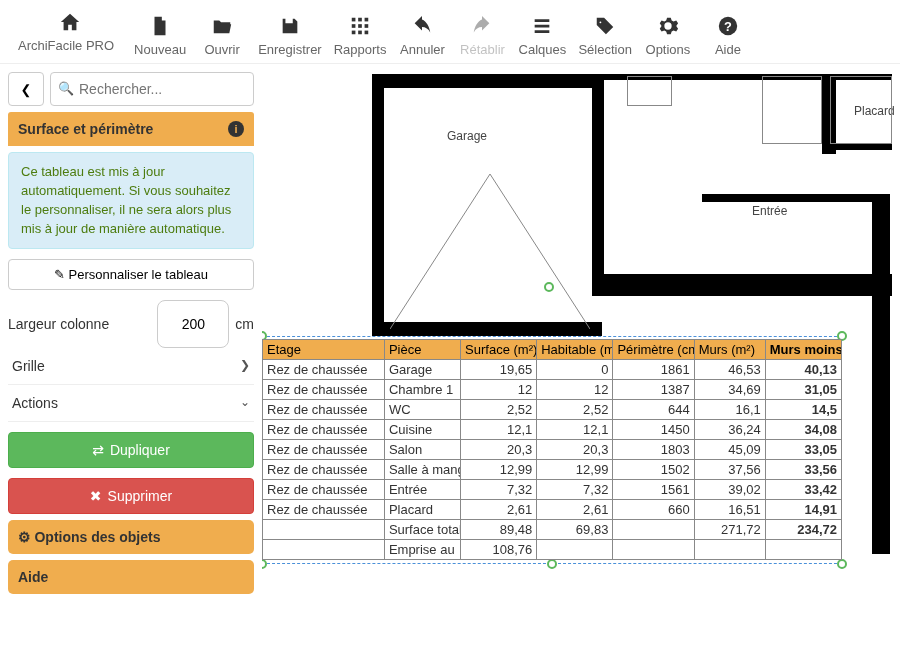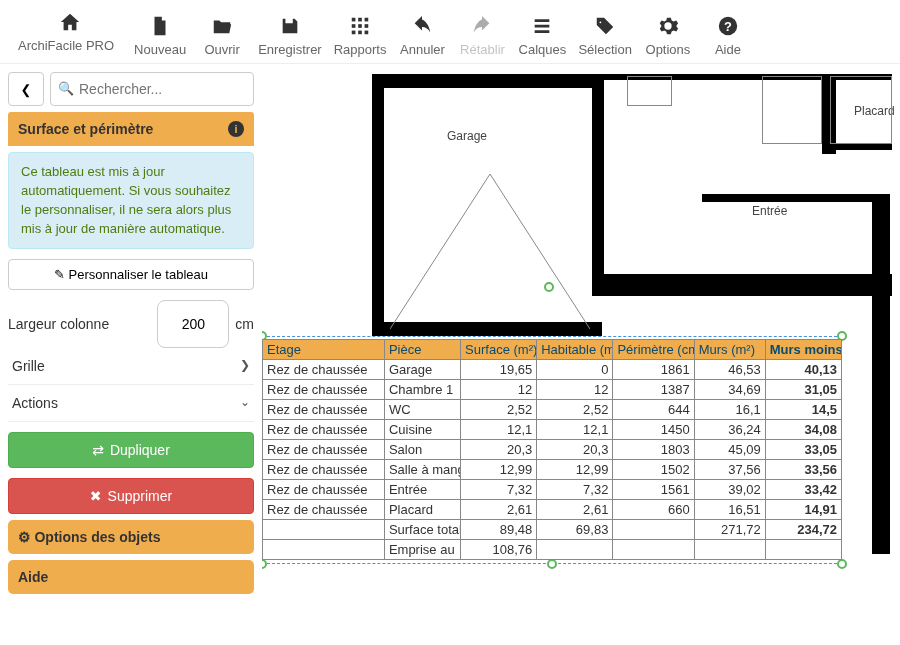--- a/index.html
+++ b/index.html
@@ -42,21 +42,21 @@
 .plan { position: absolute; top: 0; left: 0; width: 640px; height: 590px; }
 .plan .wall { position: absolute; background: #000; }
 .plan .room-lbl { position: absolute; font-size: 12px; color: #444; }
 
 .sel-box { position: absolute; border: 1px dashed #4a90d9; pointer-events: none; }
 .sel-handle { position: absolute; width: 10px; height: 10px; border: 2px solid #5cb85c; border-radius: 50%; background: #fff; }
 
 .tbl-wrap { position: absolute; left: 0; top: 275px; width: 580px; background: #fff; font-size: 13px; }
 .tbl { width: 100%; border-collapse: collapse; table-layout: fixed; }
 .tbl th, .tbl td { border: 1px solid #888; padding: 2px 4px; overflow: hidden; white-space: nowrap; text-overflow: clip; height: 20px; }
-.tbl th { background: #f0ad4e; color: #0c4a6e; font-weight: normal; text-align: left; }
+.tbl th { background: #f0ad4e; color: #000000; font-weight: normal; text-align: left; }
 .tbl td.num { text-align: right; }
 .tbl .c0 { width: 120px; }
 .tbl .c1 { width: 75px; }
 .tbl .c2 { width: 75px; }
 .tbl .c3 { width: 75px; }
 .tbl .c4 { width: 80px; }
 .tbl .c5 { width: 70px; }
 .tbl .c6 { width: 75px; font-weight: bold; }
 
 svg.ico-svg { width: 22px; height: 22px; fill: #333; }

